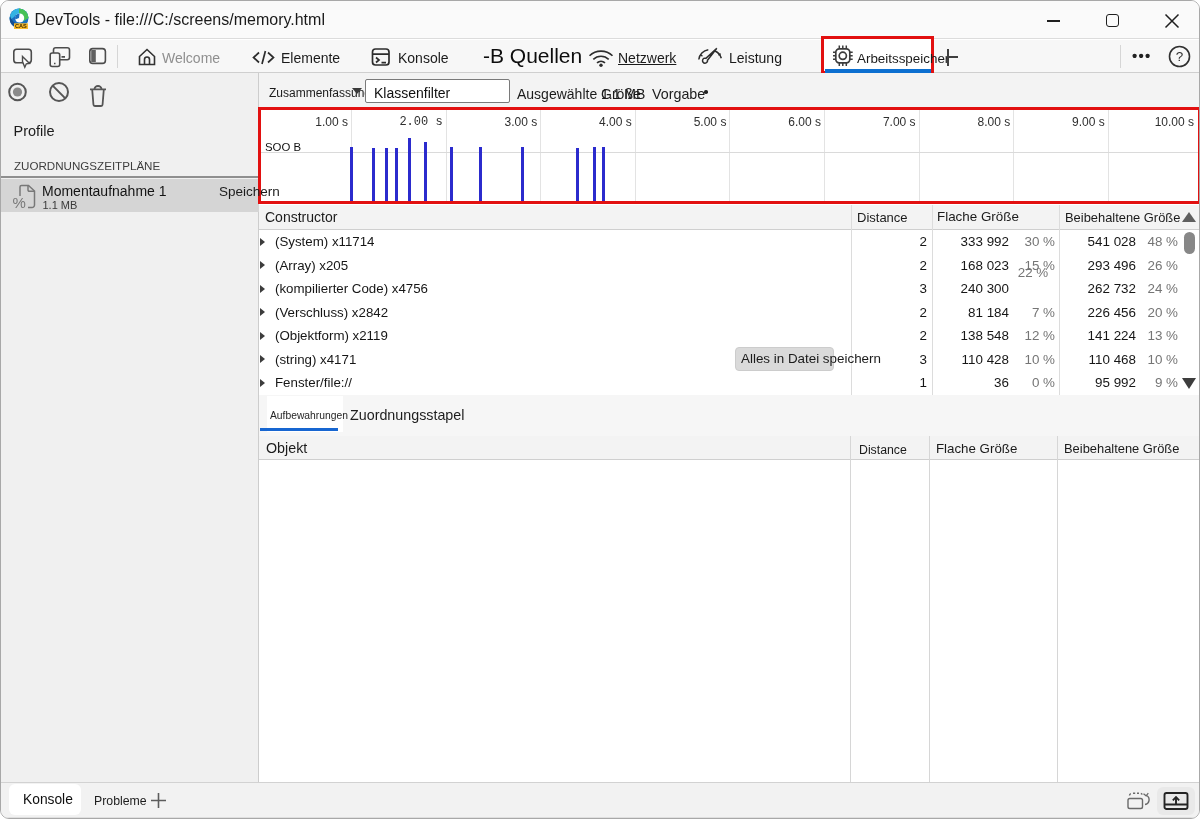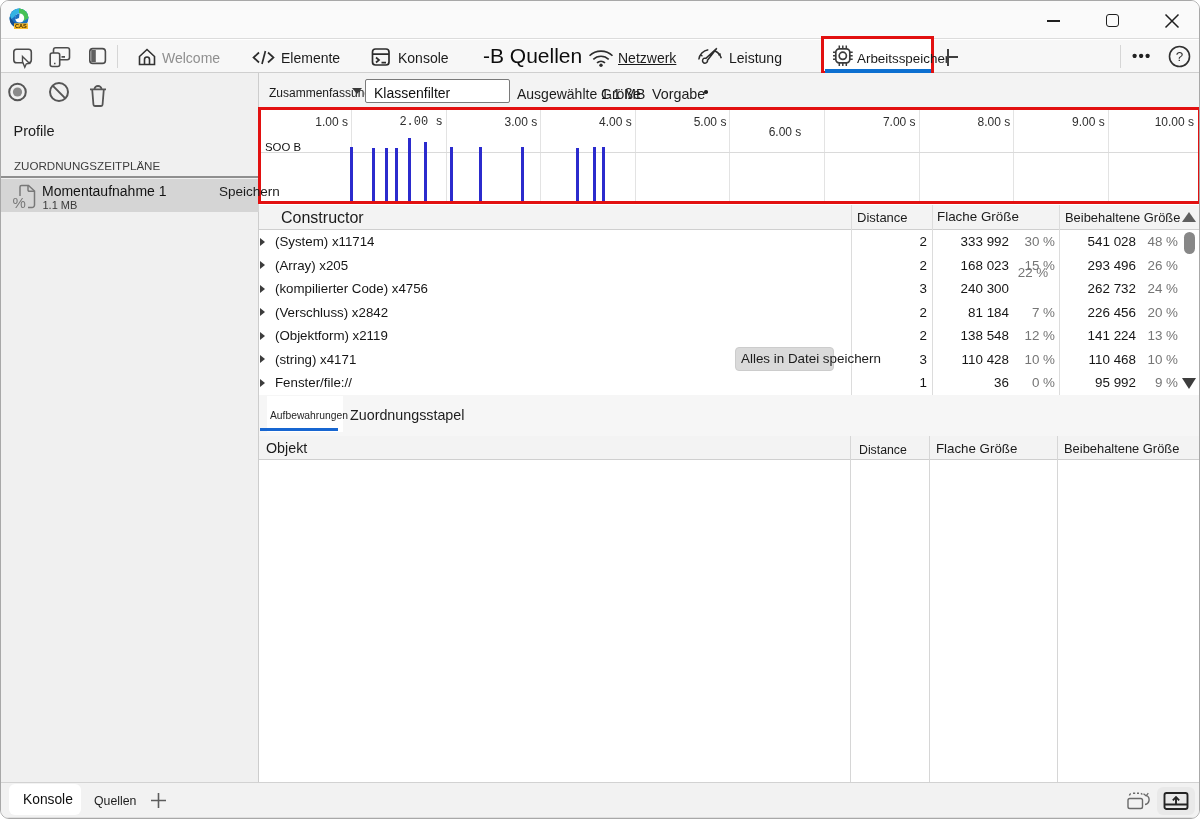--- a/index.html
+++ b/index.html
@@ -26,20 +26,21 @@
     <circle cx="10" cy="10" r="9.5" fill="#1d6fc0"></circle>
     <path d="M1 12 A9.5 9.5 0 0 1 10 .5 A9.5 9.5 0 0 1 19.5 10 L14 13 A5 5 0 0 0 5 9 Z" fill="#35b3e3"></path>
     <path d="M10 .5 A9.5 9.5 0 0 1 19.5 10 L13.5 14 A5 5 0 0 0 10 5.5 Z" fill="#46c156"></path>
     <path d="M1.2 8 C3 14.5 8 16.5 12 15.5 L15 19 A9.5 9.5 0 0 1 1.2 8 Z" fill="#154f91"></path>
     <circle cx="10.6" cy="10" r="4.6" fill="#fff"></circle>
     <path d="M10.6 5.4 A4.6 4.6 0 0 0 6.2 11.5 L10 10 Z" fill="#1d6fc0"></path>
     <rect x="11.5" y="17" width="0" height="0" fill="none"></rect>
     <rect x="5" y="15.3" width="14" height="5.9" fill="#fcbc2c"></rect>
     <text x="6" y="20.2" font-family="Liberation Sans" font-size="5.6" font-weight="bold" fill="#3a2a00">CAS</text>
   </svg>
+  <div class="txt" style="left:33.5px;top:10px;font-size:16px;color:#1a1a1a;">DevTools - file:///C:/screens/memory.html</div>
 
   <div class="abs" style="left:1046px;top:19px;width:13px;height:1.6px;background:#1f1f1f;"></div>
   <div class="abs" style="left:1105px;top:13px;width:13px;height:13px;border:1.5px solid #1f1f1f;border-radius:3px;"></div>
   <svg class="abs" style="left:1163px;top:12px;" width="16" height="16" viewBox="0 0 16 16">
     <path d="M1.5 1.5 L14.5 14.5 M14.5 1.5 L1.5 14.5" stroke="#1f1f1f" stroke-width="1.5" fill="none"></path>
   </svg>
 
   <div class="abs" style="left:0;top:39px;width:1200px;height:33px;background:#f7f7f7;border-bottom:1px solid #cfcfcf;"></div>
   <svg class="abs" style="left:0;top:39px;" width="1200" height="33" viewBox="0 0 1200 33">
     <g fill="none" stroke="#4c4c4c" stroke-width="1.6">
@@ -169,42 +170,42 @@
     <div class="vline" style="left:563px;top:0;height:91px;background:#e3e3e3;"></div>
     <div class="vline" style="left:657.6px;top:0;height:91px;background:#e3e3e3;"></div>
     <div class="vline" style="left:752.2px;top:0;height:91px;background:#e3e3e3;"></div>
     <div class="vline" style="left:846.8px;top:0;height:91px;background:#e3e3e3;"></div>
     <div class="hline" style="left:0;top:42px;width:937px;background:#dadada;"></div>
     <div class="txt tlabel" style="left:15px;top:5px;width:72px;">1.00 s</div>
     <div class="txt tlabel" style="left:109.6px;top:5px;width:72px;font-family:Liberation Mono, monospace;">2.00 s</div>
     <div class="txt tlabel" style="left:204.2px;top:5px;width:72px;">3.00 s</div>
     <div class="txt tlabel" style="left:298.8px;top:5px;width:72px;">4.00 s</div>
     <div class="txt tlabel" style="left:393.4px;top:5px;width:72px;">5.00 s</div>
-    <div class="txt tlabel" style="left:488px;top:15px;width:72px;text-align:center;">6.00 s</div>
+    <div class="txt tlabel" style="left:488px;top:5px;width:72px;">6.00 s</div>
     <div class="txt tlabel" style="left:582.6px;top:5px;width:72px;">7.00 s</div>
     <div class="txt tlabel" style="left:677.2px;top:5px;width:72px;">8.00 s</div>
     <div class="txt tlabel" style="left:771.8px;top:5px;width:72px;">9.00 s</div>
     <div class="txt tlabel" style="left:861px;top:5px;width:72px;">10.00 s</div>
     <div class="txt" style="left:4px;top:31px;font-size:11.4px;color:#101010;">SOO B</div>
     <div class="bar" style="left:89.3px;top:37px;"></div>
     <div class="bar" style="left:110.7px;top:38px;"></div>
     <div class="bar" style="left:124px;top:38px;"></div>
     <div class="bar" style="left:133.7px;top:38px;"></div>
     <div class="bar" style="left:147.3px;top:28px;"></div>
     <div class="bar" style="left:163.3px;top:32px;"></div>
     <div class="bar" style="left:188.7px;top:37px;"></div>
     <div class="bar" style="left:218px;top:37px;"></div>
     <div class="bar" style="left:260.3px;top:37px;"></div>
     <div class="bar" style="left:315.3px;top:38px;"></div>
     <div class="bar" style="left:332px;top:37px;"></div>
     <div class="bar" style="left:341px;top:37px;"></div>
   </div>
 
   <div class="abs" style="left:258px;top:204px;width:942px;height:25px;background:#f3f3f3;border-bottom:1px solid #cfcfcf;"></div>
-  <div class="txt" style="left:280px;top:208px;font-size:16px;">Constructor</div>
+  <div class="txt" style="left:264px;top:208px;font-size:14px;">Constructor</div>
   <div class="txt" style="left:856px;top:209px;font-size:13px;">Distance</div>
   <div class="txt" style="left:936px;top:208px;font-size:13.4px;">Flache Größe</div>
   <div class="txt" style="left:1064px;top:208.5px;font-size:12.9px;">Beibehaltene Größe</div>
   <div class="abs" style="left:1181px;top:211px;width:0;height:0;border-left:7.5px solid transparent;border-right:7.5px solid transparent;border-bottom:10px solid #5f5f5f;"></div>
   <div class="vline" style="left:850px;top:204px;height:190px;background:#dcdcdc;"></div>
   <div class="vline" style="left:931px;top:204px;height:190px;background:#dcdcdc;"></div>
   <div class="vline" style="left:1058px;top:204px;height:190px;background:#dcdcdc;"></div>
   <div class="hline" style="left:258px;top:393.5px;width:942px;background:#cfcfcf;"></div>
 
   <div class="tri" style="left:258.5px;top:236.5px;"></div>
@@ -282,21 +283,21 @@
   <div class="txt" style="left:1063px;top:440px;font-size:12.9px;">Beibehaltene Größe</div>
   <div class="vline" style="left:849px;top:435px;height:346px;"></div>
   <div class="vline" style="left:928px;top:435px;height:346px;"></div>
   <div class="vline" style="left:1056px;top:435px;height:346px;"></div>
 
   <div class="abs" style="left:0;top:781px;width:1200px;height:1px;background:#d2d2d2;"></div>
 
   <div class="abs" style="left:0;top:782px;width:1200px;height:34px;background:#f2f2f2;"></div>
   <div class="abs" style="left:8px;top:783px;width:72px;height:31px;background:#fff;border-radius:6px;"></div>
   <div class="txt" style="left:22px;top:791px;font-size:13.8px;color:#0f0f0f;">Konsole</div>
-  <div class="txt" style="left:93px;top:793px;font-size:12.3px;color:#1d1d1d;">Quellen</div>
+  <div class="txt" style="left:93px;top:793px;font-size:12.3px;color:#1d1d1d;">Probleme</div>
   <svg class="abs" style="left:149px;top:791px;" width="17" height="17" viewBox="0 0 17 17">
     <path d="M8.5 1 V16 M1 8.5 H16" stroke="#5c5c5c" stroke-width="1.6"></path>
   </svg>
   <div class="abs" style="left:1156px;top:786px;width:38px;height:28px;background:#e9e9e9;border-radius:6px;"></div>
   <svg class="abs" style="left:1125px;top:789px;" width="26" height="21" viewBox="0 0 26 21">
     <g fill="none" stroke="#6a6a6a" stroke-width="1.4">
       <rect x="2" y="8.5" width="14.5" height="10" rx="1.8"></rect>
       <path d="M3.5 5.5 a2 2 0 0 1 2 -2" stroke-dasharray="2.2 1.8"></path>
       <path d="M7 3.2 h6" stroke-dasharray="2.2 1.8"></path>
       <path d="M14.8 3.5 a2 2 0 0 1 1.5 1" stroke-dasharray="2.2 1.8"></path>

